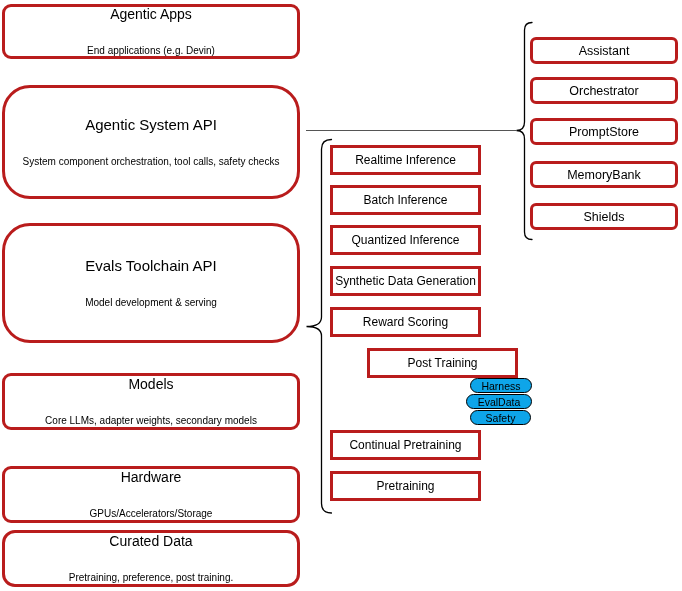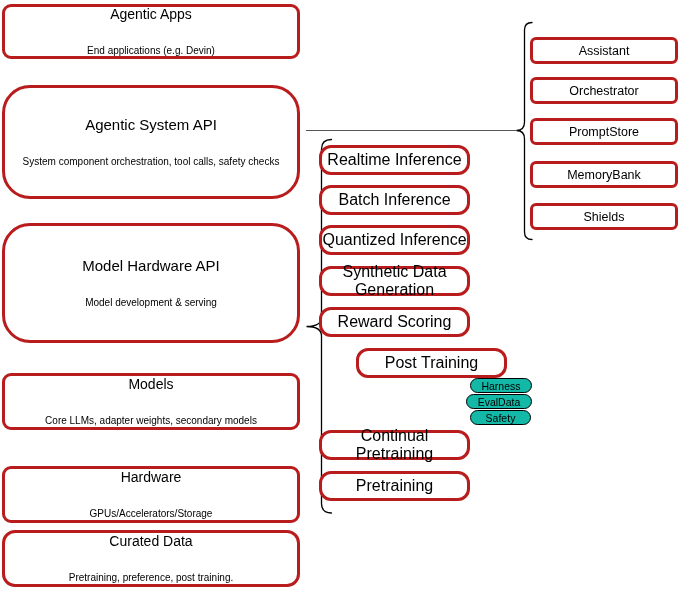--- a/index.html
+++ b/index.html
@@ -13,26 +13,26 @@
     display:flex;flex-direction:column;align-items:center;justify-content:center;
     text-align:center;z-index:1;
   }
   
   .lbox{left:2px;width:298px;border-radius:9px;}
   .lbox.big{border-radius:28px;}
   .ltitle{font-size:14px;line-height:1.25;}
   .lbox.big .ltitle{font-size:15px;}
   .lsub{font-size:10px;line-height:1.3;margin-top:20px;}
   
-  .mbox{left:319px;width:151px;height:30px;border-radius:12px;font-size:16px;}
+  .mbox{left:330px;width:151px;height:30px;border-radius:0;font-size:12px;}
   
   .rbox{left:530px;width:148px;height:27px;border-radius:6px;font-size:12.5px;}
   
   .tag{
-    position:absolute;box-sizing:border-box;background:#14b8a6;border:1px solid #000;
+    position:absolute;box-sizing:border-box;background:#0ea5e9;border:1px solid #000;
     border-radius:999px;display:flex;align-items:center;justify-content:center;
     font-size:10.5px;z-index:3;height:15px;
   }
 </style>
 </head>
 <body>
 
 <div id="canvas">
 
   <svg id="connector-layer" width="682" height="591" viewBox="0 0 682 591">
@@ -45,21 +45,21 @@
     <div class="ltitle">Agentic Apps</div>
     <div class="lsub">End applications (e.g. Devin)</div>
   </div>
 
   <div class="node lbox big" style="top:85px;height:114px;">
     <div class="ltitle">Agentic System API</div>
     <div class="lsub">System component orchestration, tool calls, safety checks</div>
   </div>
 
   <div class="node lbox big" style="top:223px;height:120px;">
-    <div class="ltitle">Model Hardware API</div>
+    <div class="ltitle">Evals Toolchain API</div>
     <div class="lsub">Model development &amp; serving</div>
   </div>
 
   <div class="node lbox" style="top:373px;height:57px;">
     <div class="ltitle">Models</div>
     <div class="lsub">Core LLMs, adapter weights, secondary models</div>
   </div>
 
   <div class="node lbox" style="top:466px;height:57px;">
     <div class="ltitle">Hardware</div>

